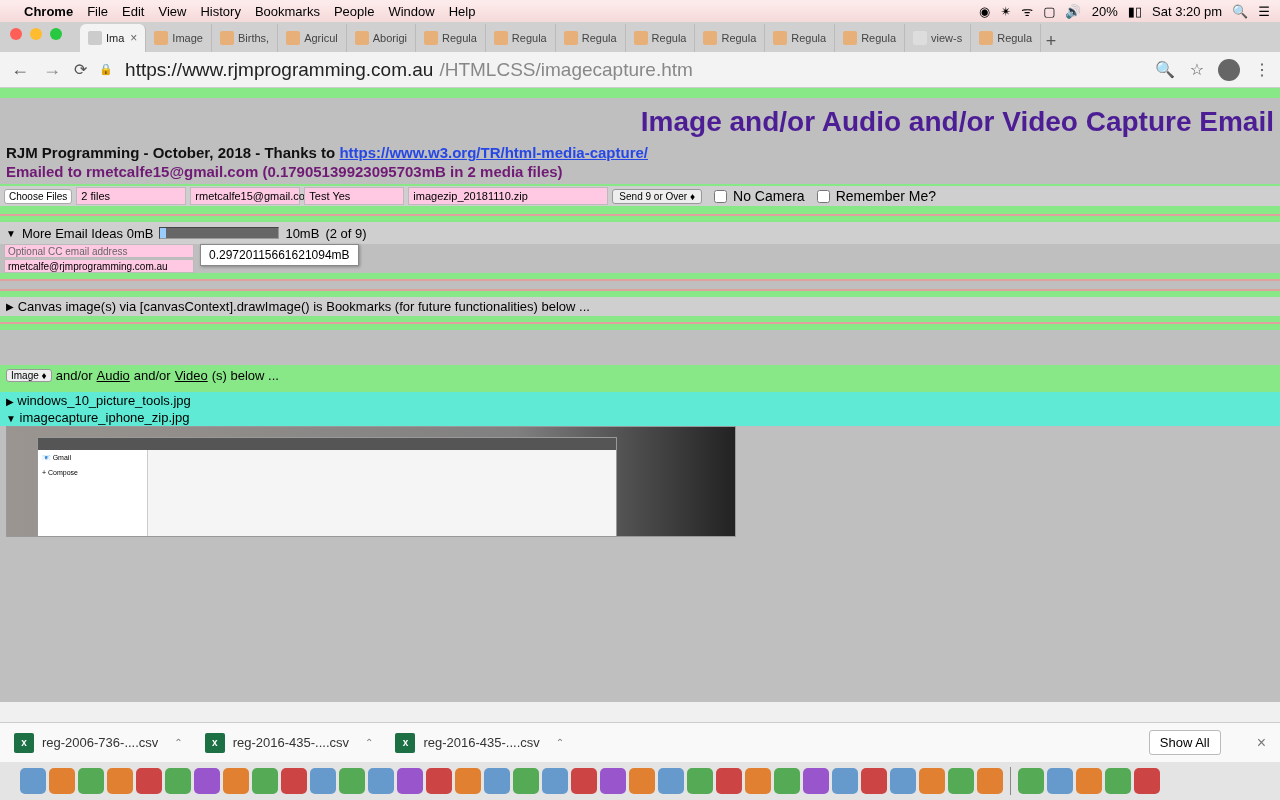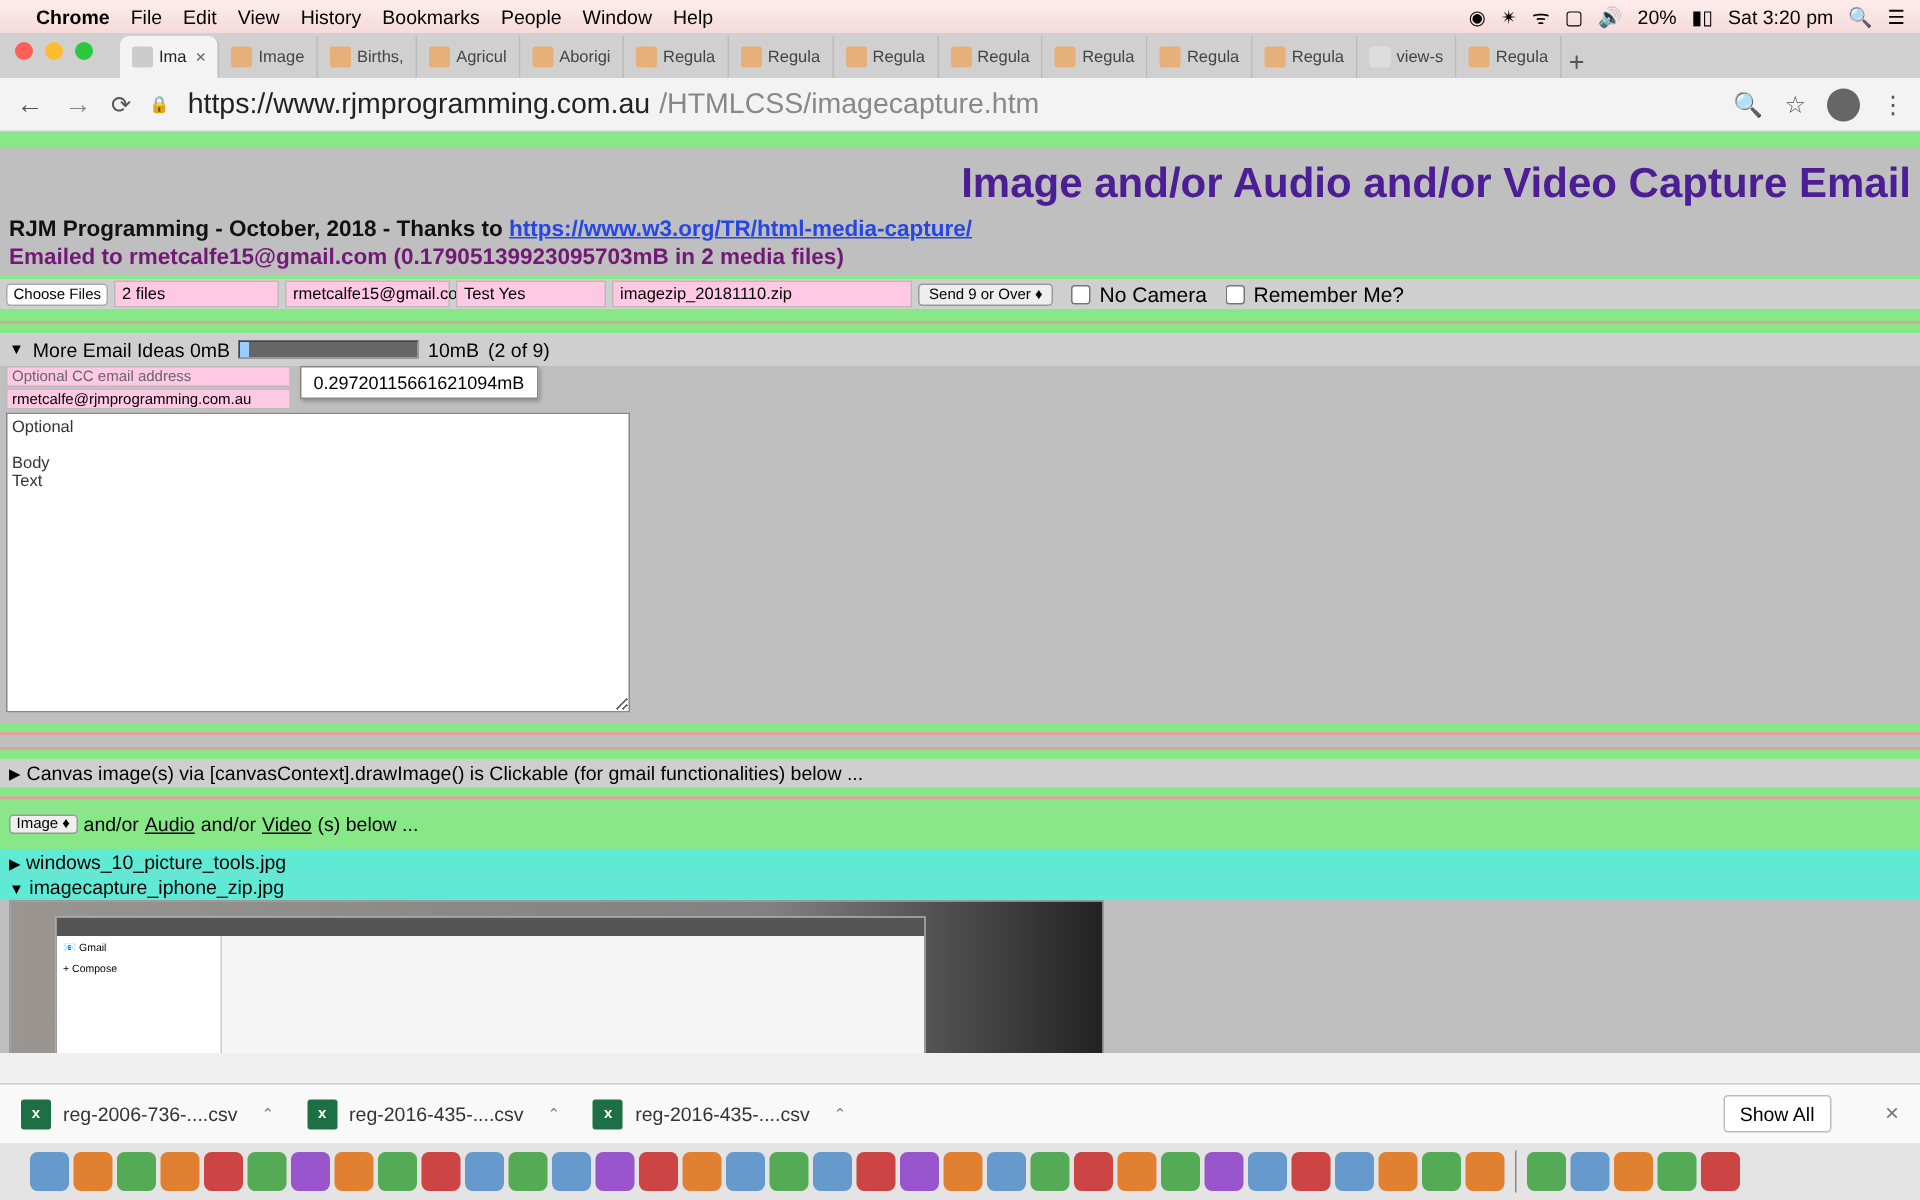--- a/index.html
+++ b/index.html
@@ -44,21 +44,21 @@
 .graystrip { background: #cfcfcf; display: flex; align-items: center; height: 22px; padding: 0 6px; font-size: 13px; gap: 6px; }
 .graystrip .prog { width: 120px; height: 12px; background: #666; border: 1px inset #999; position: relative; }
 .graystrip .prog .fill { position: absolute; left: 0; top: 0; bottom: 0; width: 6px; background: #9cf; }
 .ccarea { display: flex; gap: 6px; align-items: flex-start; padding: 0 4px; }
 .ccleft { display: flex; flex-direction: column; gap: 1px; }
 .ccbox { background: #ffc8e3; border: 1px solid #bbb; width: 190px; height: 14px; font-size: 10px; padding: 0 3px; color: #666; display: flex; align-items: center; }
 .tooltip { background: #fff; border: 1px solid #888; font-size: 12px; padding: 3px 8px; box-shadow: 1px 1px 3px rgba(0,0,0,0.3); }
 .bodytext { width: 416px; height: 200px; border: 1px solid #888; background: #fff; font-size: 11px; padding: 3px; margin: 2px 4px; resize: both; color: #333; font-family: Arial; }
 .summary { background: #cfcfcf; font-size: 13px; padding: 2px 6px; display: flex; align-items: center; gap: 4px; }
 .tri { font-size: 10px; }
-.greenrow { background: #88e888; font-size: 13px; padding: 3px 6px; display: flex; align-items: center; gap: 4px; }
+.greenrow { background: #88e888; font-size: 13px; padding: 3px 6px; display: flex; align-items: center; gap: 4px; margin-top: 35px; }
 .imgsel { background: #eee; border: 1px solid #999; font-size: 10px; padding: 0 4px; border-radius: 3px; }
 .filelist { background: #5eead4; font-size: 13px; padding: 1px 6px; }
 .preview { width: 730px; height: 111px; margin-left: 6px; background: linear-gradient(90deg, #9a9590 0%, #808080 70%, #222 100%); border: 1px solid #999; position: relative; overflow: hidden; }
 .preview .innerwin { position: absolute; left: 30px; top: 10px; width: 580px; height: 100px; background: #eee; border: 1px solid #999; }
 .preview .innertop { height: 12px; background: #555; }
 .preview .innerbody { display: flex; height: 88px; }
 .preview .innerside { width: 110px; background: #fff; border-right: 1px solid #ccc; font-size: 7px; padding: 4px; }
 .preview .innermain { flex: 1; background: #f5f5f5; }
 .dlbar { position: absolute; bottom: 38px; left: 0; right: 0; height: 40px; background: #f9f9f9; border-top: 1px solid #ccc; display: flex; align-items: center; padding: 0 14px; gap: 22px; }
 .dlitem { display: flex; align-items: center; gap: 8px; font-size: 13px; color: #333; }
@@ -227,34 +227,30 @@
       <div class="ccbox">
           <span>Optional CC email address</span>
         </div>
       <div class="ccbox" style="color:#000">
           <span>rmetcalfe@rjmprogramming.com.au</span>
         </div>
     </div>
     <div class="tooltip">0.29720115661621094mB</div>
   </div>
 
-  <textarea class="bodytext" style="">Optional
-
-Body
-Text</textarea>
 
   <div class="greenbar"></div>
   <div style="height:2px;background:#e0a0a0;"></div>
   <div style="height:8px;background:#bfbfbf;"></div>
   <div style="height:2px;background:#e0a0a0;"></div>
   <div class="greenbar"></div>
 
   <div class="summary">
     <span class="tri">▶</span>
-    <span>Canvas image(s) via [canvasContext].drawImage() is Clickable (for gmail functionalities) below ...</span>
+    <span>Canvas image(s) via [canvasContext].drawImage() is Bookmarks (for future functionalities) below ...</span>
   </div>
 
   <div class="greenbar"></div>
   <div style="height:2px;background:#e0a0a0;"></div>
   <div class="greenbar"></div>
 
   <div class="greenrow">
     <button class="imgsel">Image ♦</button>
     <span> and/or </span>
     <u>Audio</u>

